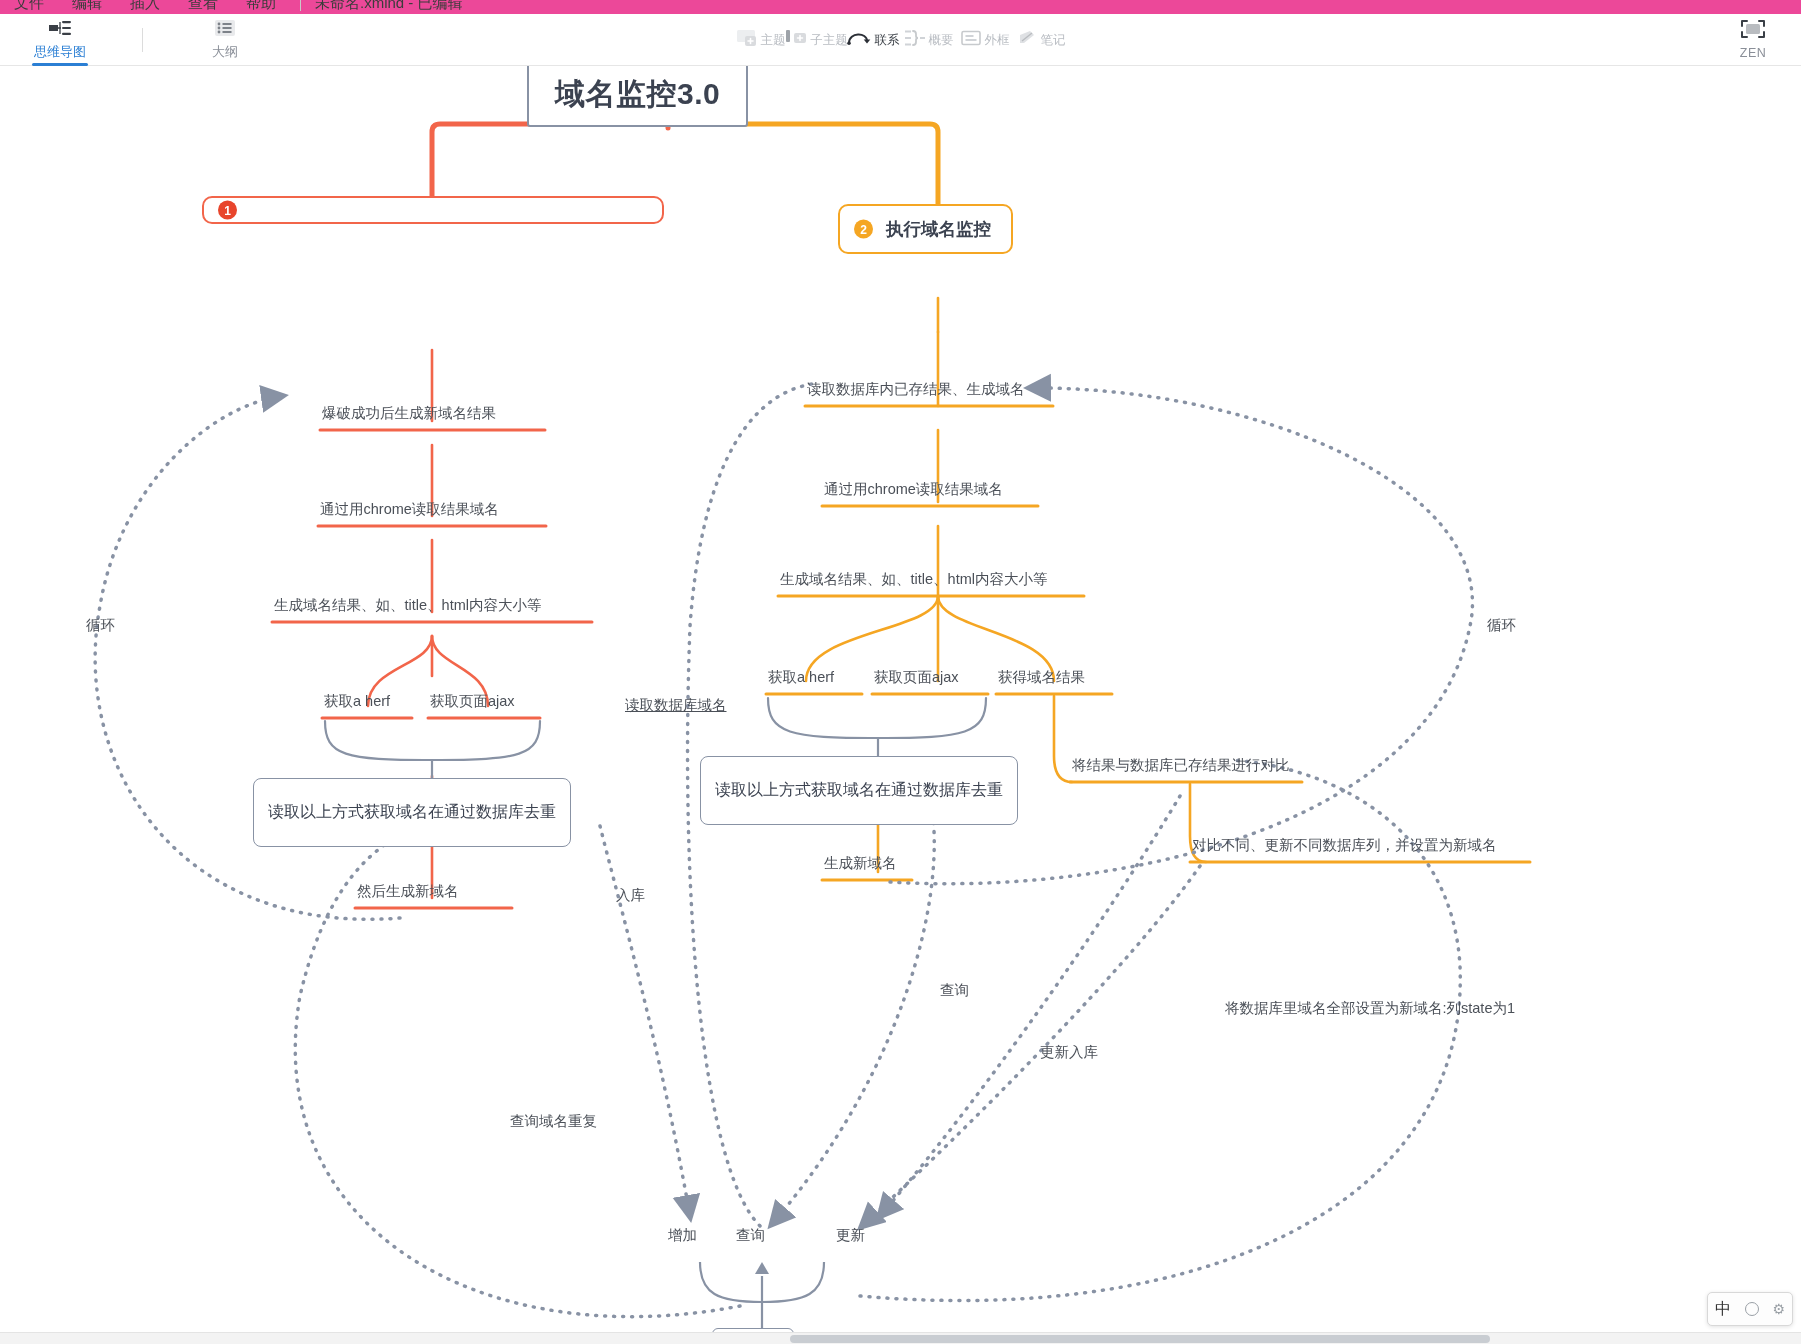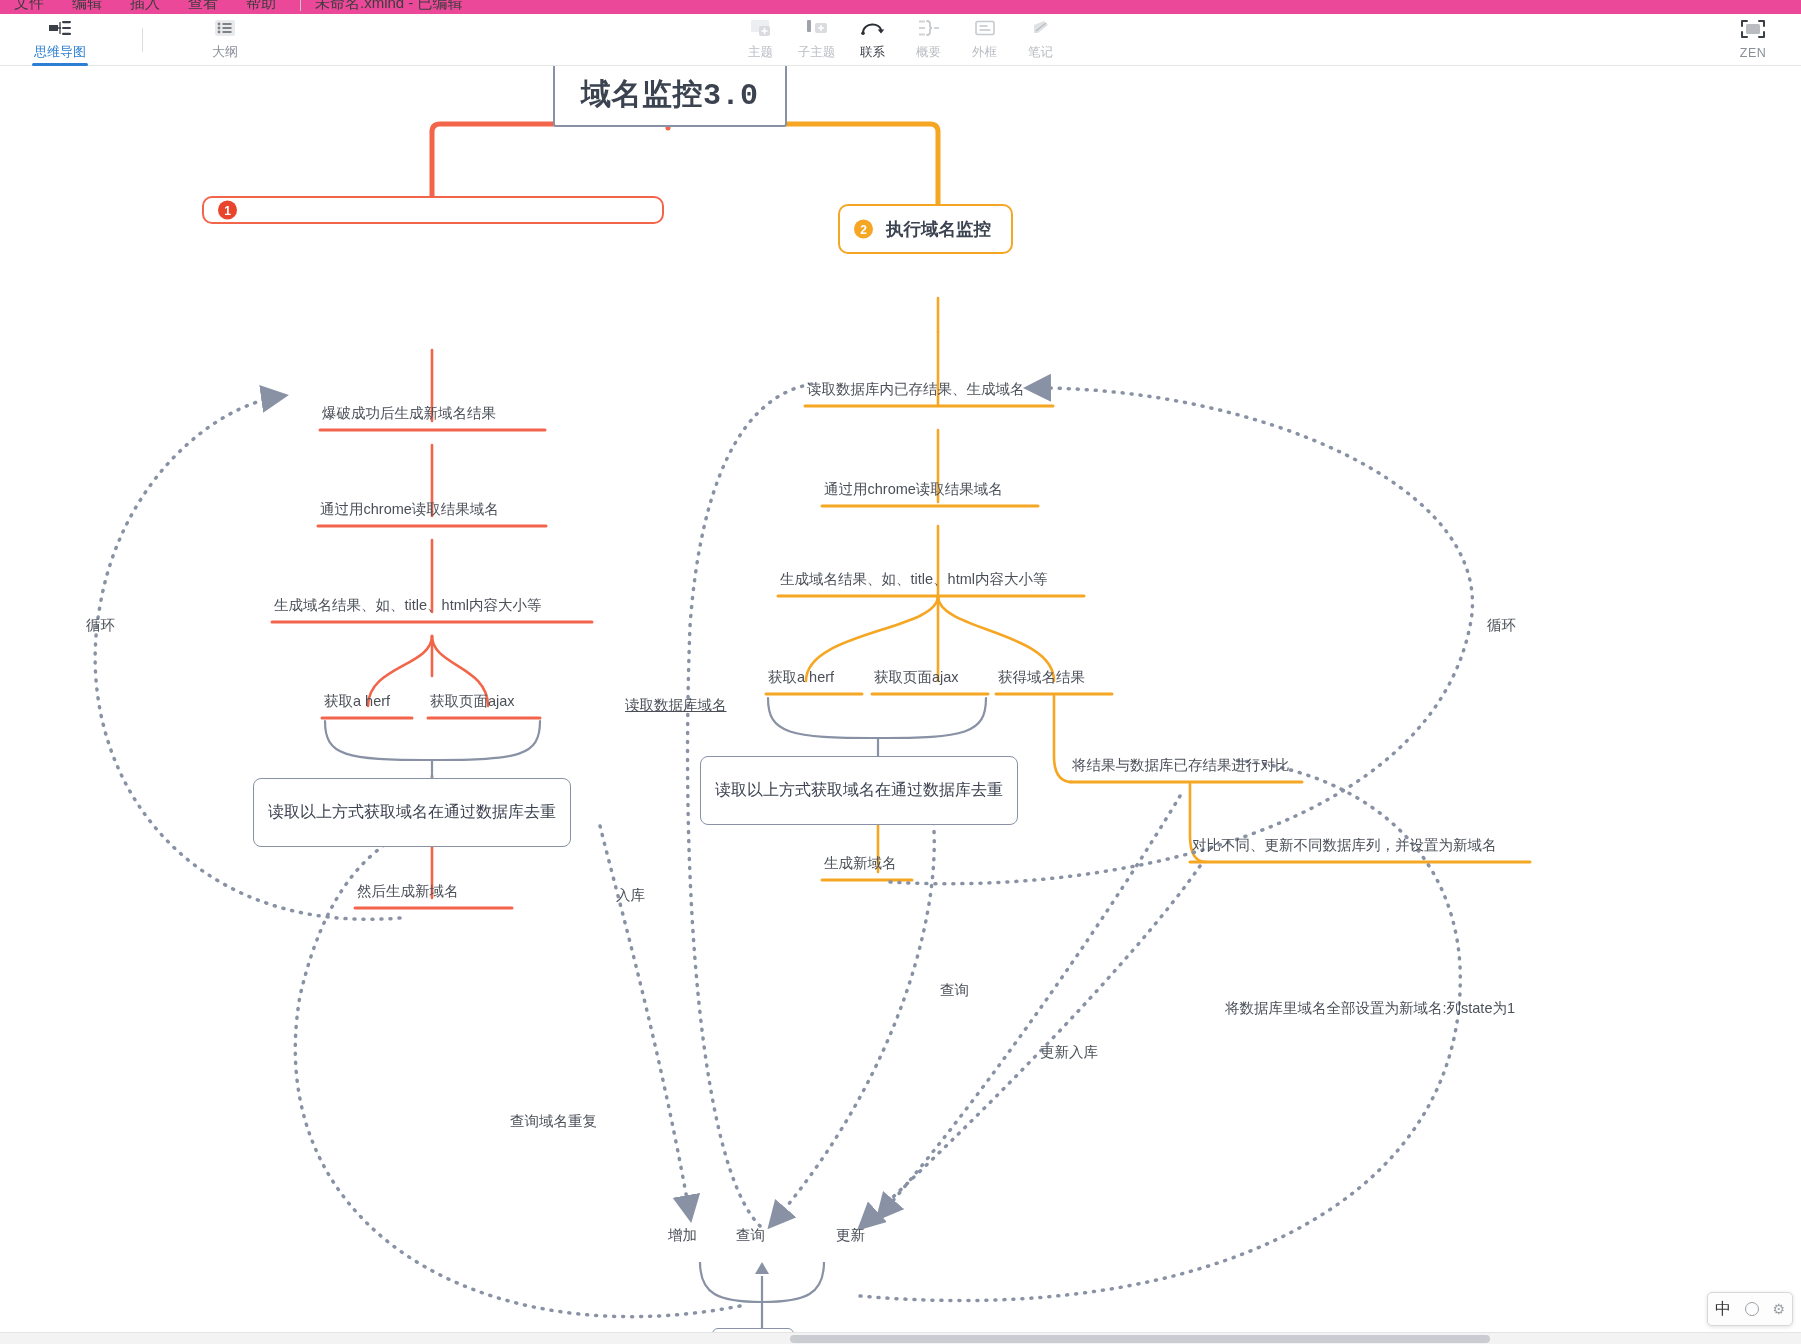--- a/index.html
+++ b/index.html
@@ -42,21 +42,21 @@
     content:""; position:absolute; left:8px; right:8px; bottom:0; height:3px;
     background:#2b7fd4; border-radius:2px;
   }
   .tb-divider { width:1px; height:24px; background:#dcdcdc; align-self:center; margin:0 10px; }
 
   .tb-center {
     position:absolute; left:50%; transform:translateX(-50%); top:0;
     display:flex; height:52px; align-items:flex-start;
   }
   .tb-btn {
-    width:56px; height:52px; display:flex; flex-direction:column;
+    width:56px; height:52px; display:flex; flex-direction:row;
     align-items:center; justify-content:center; gap:3px;
   }
   .tb-btn .lbl { font-size:12.5px; color:#b8bcc2; white-space:nowrap; }
   .tb-btn.enabled .lbl { color:#3a3f46; }
 
   .tb-right { position:absolute; right:18px; top:0; height:52px; display:flex; align-items:flex-start; }
   .tb-zen { width:60px; height:52px; display:flex; flex-direction:column; align-items:center; justify-content:center; gap:4px;}
   .tb-zen .lbl { font-size:12.5px; color:#8a8f98; letter-spacing:.5px;}
 
   
@@ -330,21 +330,21 @@
       <g fill="none" stroke="#8892a4" stroke-width="2.2">
         <path d="M700 1196 C700 1228, 718 1236, 762 1236 C806 1236, 824 1228, 824 1196"></path>
         <path d="M762 1236 L762 1264"></path>
         <path d="M762 1236 L762 1210"></path>
       </g>
       <g>
         <path d="M755 1208 L769 1208 L762 1196 Z" fill="#8892a4"></path>
       </g>
     </svg>
 
-    <div class="node root-node" style="left:553px; top:-4px;font-family:Liberation Mono, monospace;">域名监控3.0</div>
+    <div class="node root-node" style="left:527px; top:-4px;">域名监控3.0</div>
 
     <div class="node main-node" style="left:202px; top:130px; width:462px;">
       <span class="marker">1</span>
     </div>
 
     <div class="node main-node orange" style="left:838px; top:138px;">
       <span class="marker orange">2</span>
       <span>执行域名监控</span>
     </div>
 

